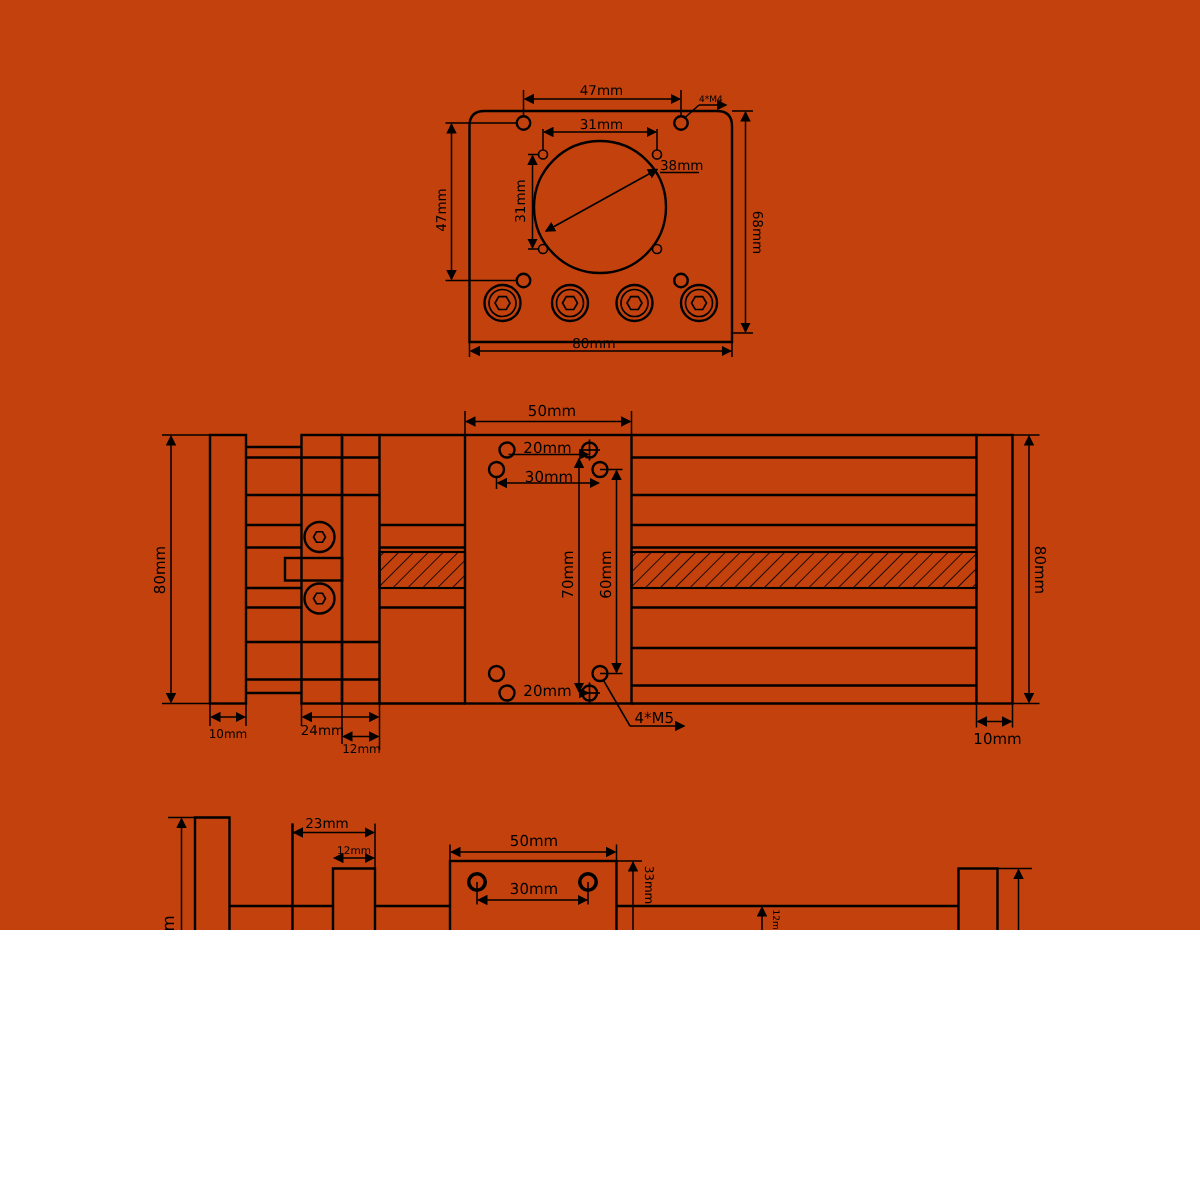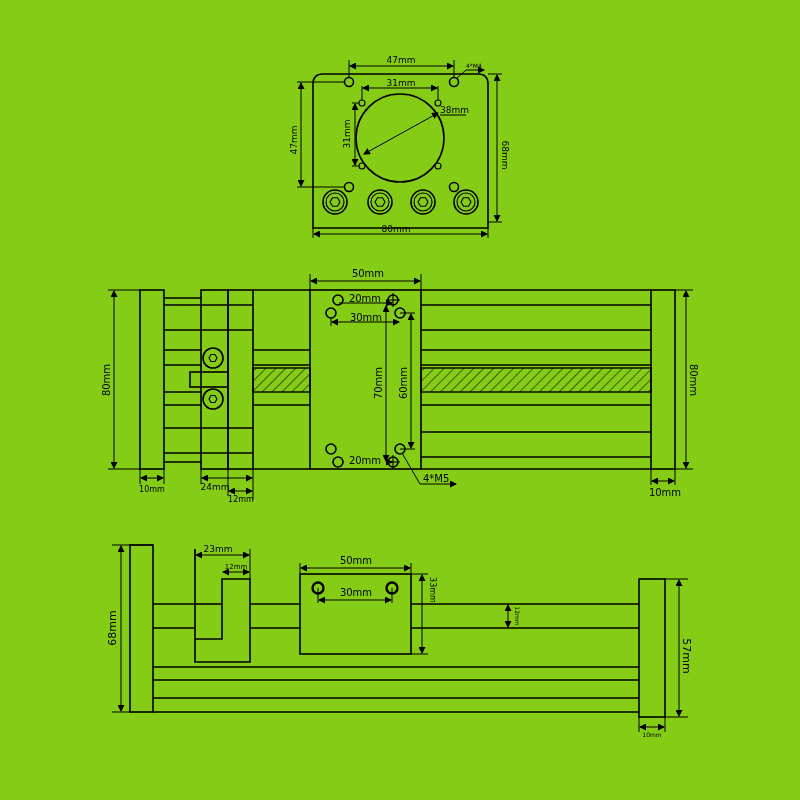--- a/index.html
+++ b/index.html
@@ -1,16 +1,16 @@
 <!DOCTYPE html>
 <html><head>
 <meta charset="utf-8">
 <style>
   html,body{margin:0;padding:0;background:#ffffff;}
-  #canvas{position:relative;width:800px;height:800px;background:#84cc16;overflow:hidden;}
+  #canvas{position:relative;width:800px;height:620px;background:#c2410c;overflow:hidden;}
   svg{position:absolute;left:0;top:0;}
   svg text{font-family:"DejaVu Sans",sans-serif;fill:#000;}
   .ln{stroke:#000;stroke-width:1.6;fill:none;}
   .thin{stroke:#000;stroke-width:1.1;fill:none;}
   .dim{stroke:#000;stroke-width:1;fill:none;}
 </style>
 </head>
 <body>
 
 <div id="canvas">

